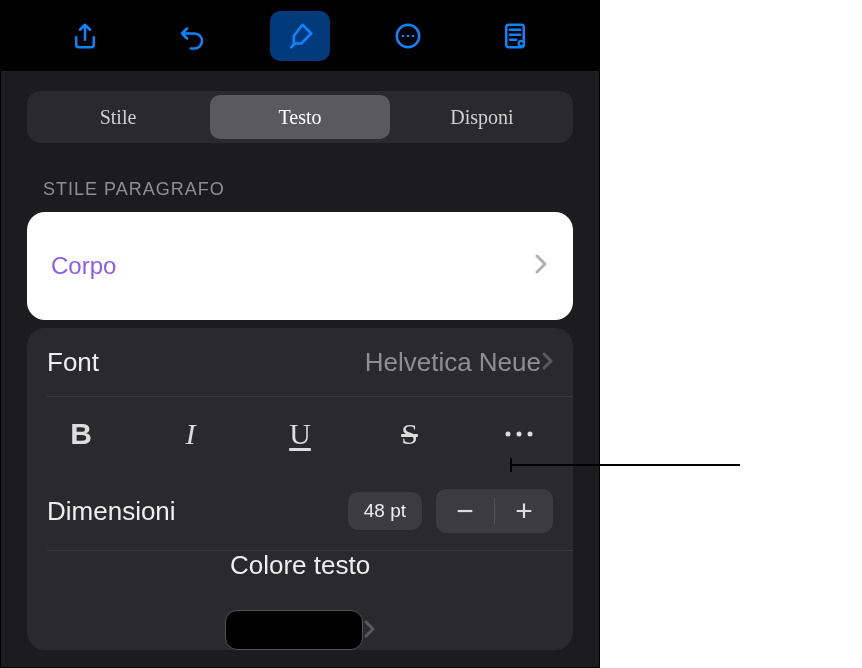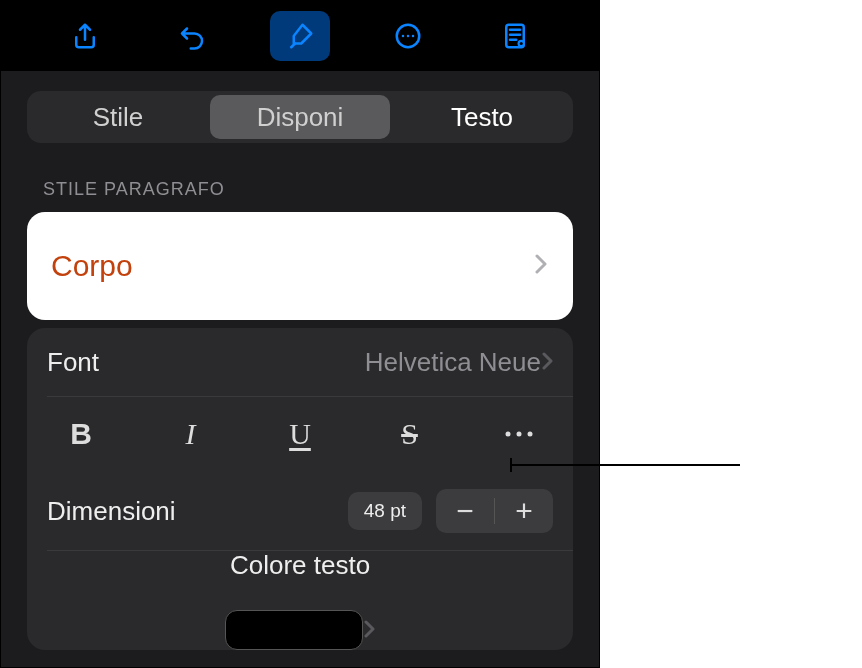--- a/index.html
+++ b/index.html
@@ -8,28 +8,28 @@
   .panel { position: absolute; left: 0; top: 0; width: 600px; height: 668px; background: #1c1c1e; overflow: hidden; border: 1px solid #000; }
   
   .toolbar { height: 70px; background: #000; display: flex; align-items: center; justify-content: space-around; padding: 0 30px; }
   .toolbar .tbtn { width: 60px; height: 50px; display: flex; align-items: center; justify-content: center; border-radius: 10px; }
   .toolbar .tbtn.active { background: #003a7a; }
   .toolbar svg { width: 30px; height: 30px; stroke: #0a84ff; fill: none; stroke-width: 2; }
   
   .segwrap { padding: 20px 26px 16px; }
   .seg { background: #2a2a2c; border-radius: 14px; height: 52px; display: flex; position: relative; }
   .seg .segthumb { position: absolute; top: 4px; left: 33.5%; width: 33%; height: 44px; background: #5a5a5c; border-radius: 10px; }
-  .seg .segitem { flex: 1; display: flex; align-items: center; justify-content: center; font-size: 26px; color: #fff; z-index: 1; position: relative; }
+  .seg .segitem { flex: 1; display: flex; align-items: center; justify-content: center; font-size: 20px; color: #fff; z-index: 1; position: relative; font-family: Liberation Serif, serif; }
   .seg .segitem.dim { color: #d0d0d0; }
   
   .seclabel { color: #8e8e93; font-size: 18px; letter-spacing: 1px; text-transform: uppercase; padding: 20px 42px 12px; }
   
   .parawrap { padding: 0 26px; }
   .pararow { background: #fff; border-radius: 18px; height: 108px; display: flex; align-items: center; justify-content: space-between; padding: 0 24px; }
-  .pararow .ptxt { font-size: 30px; color: #c2410c; }
+  .pararow .ptxt { font-size: 24px; color: #8b5cf6; }
   .pararow .chev { color: #b0b0b4; }
   
   .cardwrap { padding: 8px 26px 0; }
   .card { background: #2a2a2c; border-radius: 18px; overflow: hidden; }
   .row { display: flex; align-items: center; justify-content: space-between; padding: 0 20px; height: 68px; position: relative; }
   .row + .row::before, .divider::before { content: ""; position: absolute; left: 20px; right: 0; top: 0; height: 1px; background: #3a3a3c; }
   .row .lab { font-size: 26px; color: #eee; }
   .row .val { font-size: 26px; color: #8e8e93; display: flex; align-items: center; gap: 0; }
   .chev2 { color: #5a5a5e; }
   
@@ -91,22 +91,22 @@
             <circle cx="17" cy="18" r="3" fill="#0a84ff" stroke="none"></circle>
             <circle cx="17" cy="18" r="1.2" fill="#000" stroke="none"></circle>
           </svg>
     </div>
   </div>
 
   <div class="segwrap">
     <div class="seg">
       <div class="segthumb"></div>
       <div class="segitem dim">Stile</div>
+      <div class="segitem">Testo</div>
       <div class="segitem dim">Disponi</div>
-      <div class="segitem">Testo</div>
     </div>
   </div>
 
   <div class="seclabel">Stile paragrafo</div>
 
   <div class="parawrap">
     <div class="pararow">
       <div class="ptxt">Corpo</div>
       <div class="chev">
         <svg width="16" height="24" viewBox="0 0 16 24" fill="none">

